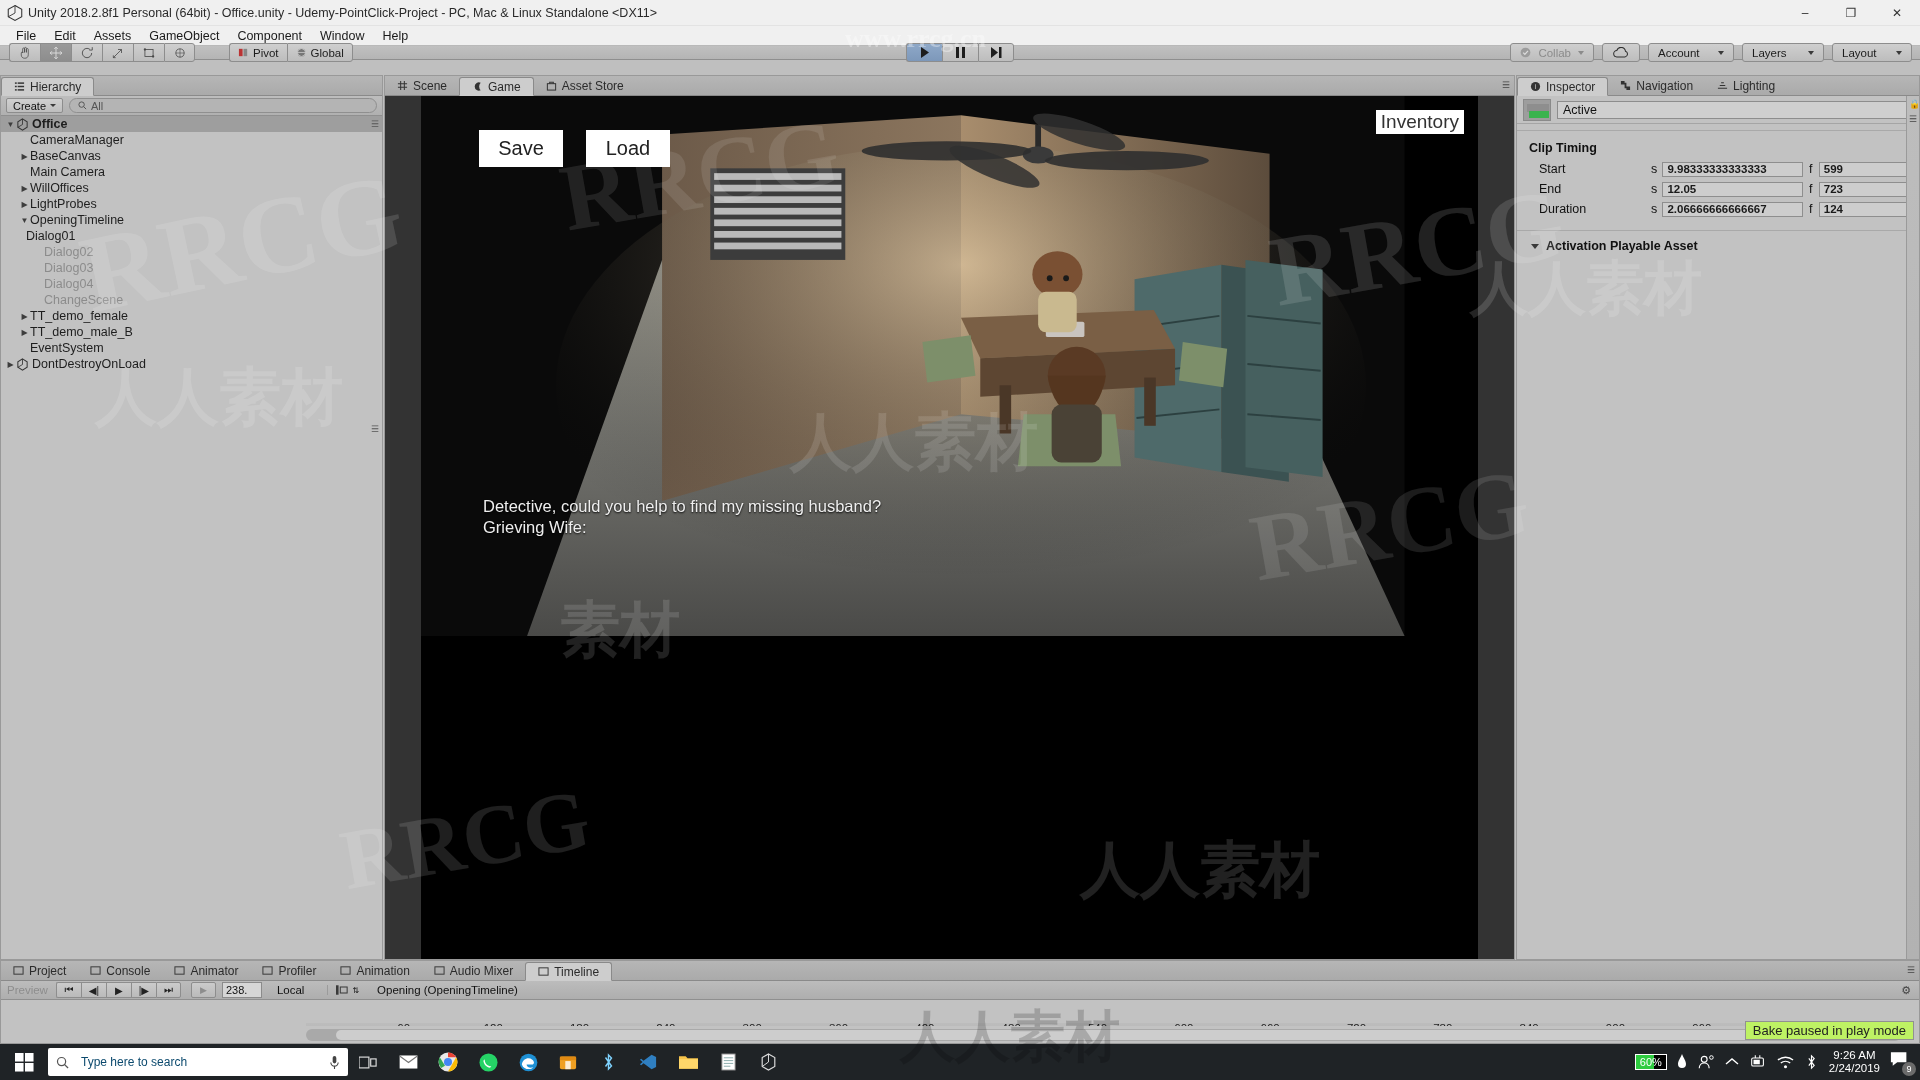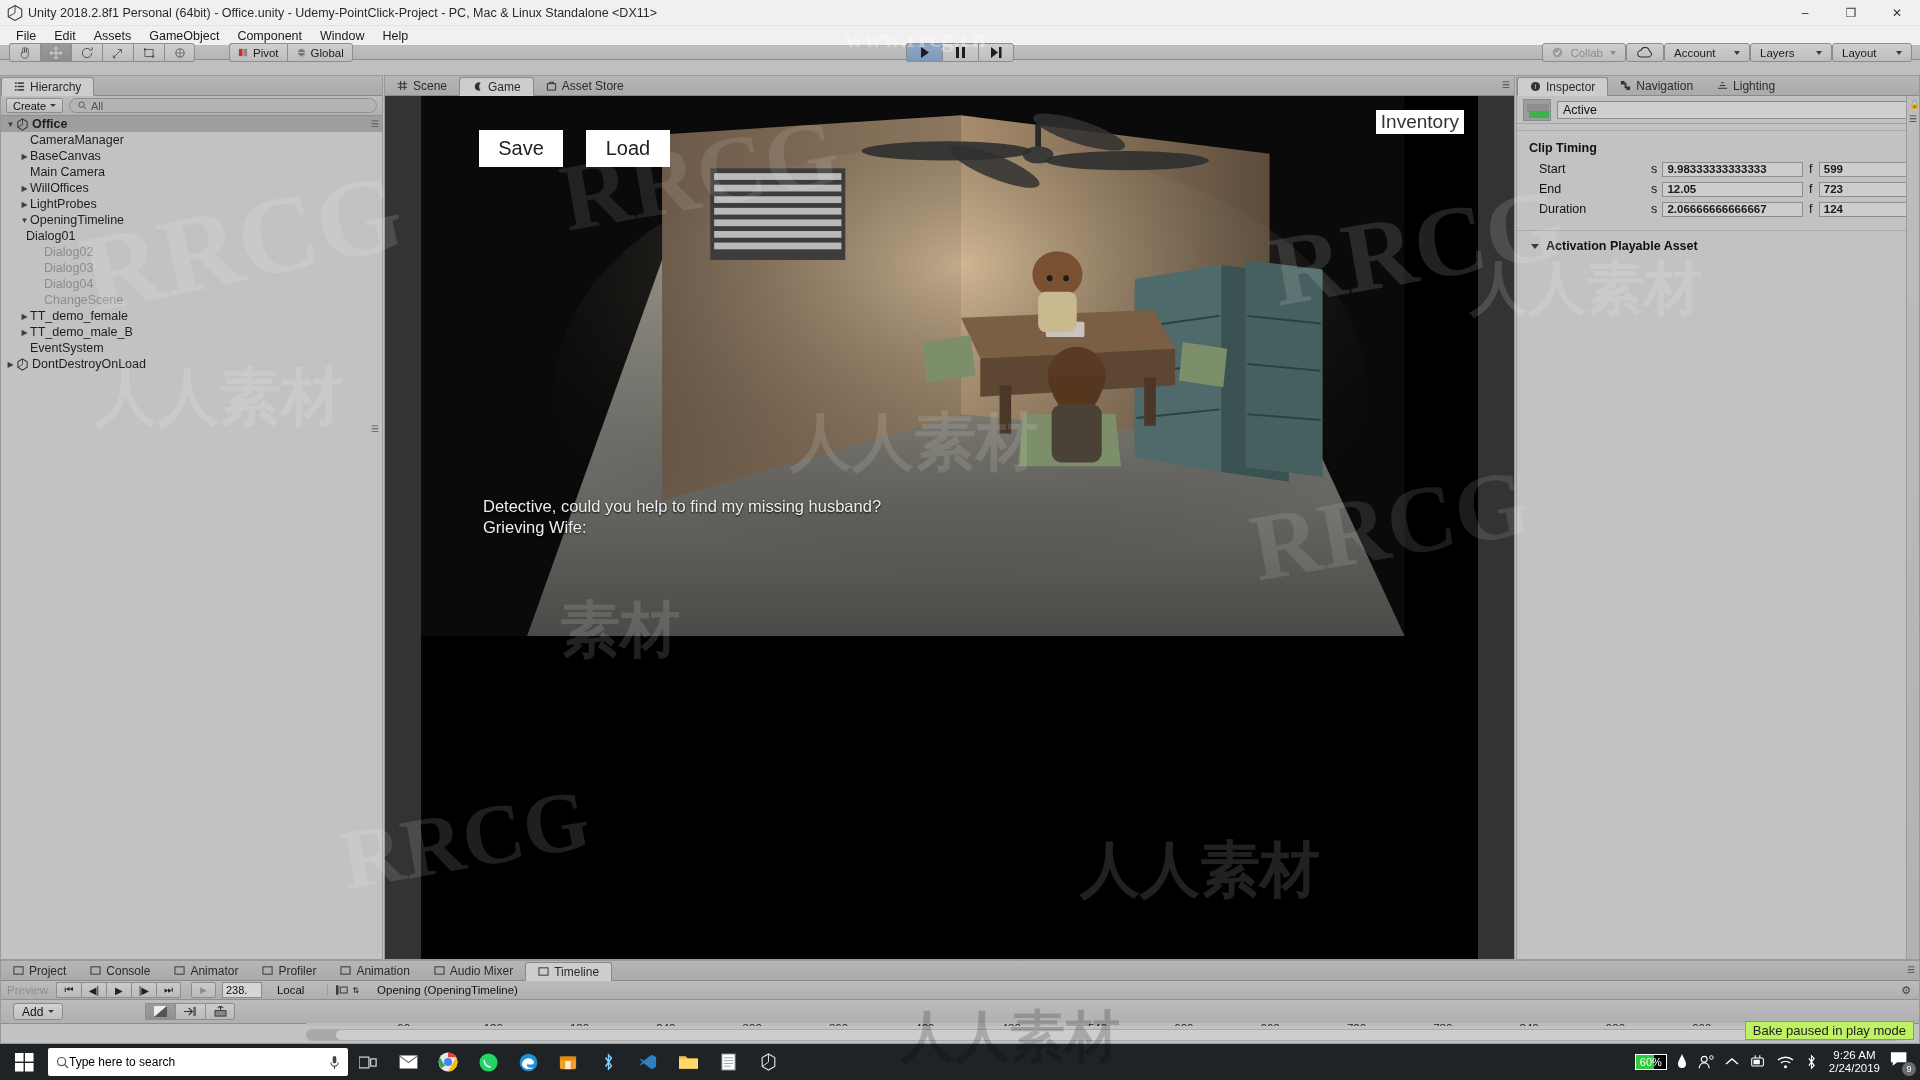--- a/index.html
+++ b/index.html
@@ -44,21 +44,21 @@
           font-size:11.5px; color:#1c1c1c; }
   .pbtn:first-child { border-radius:3px 0 0 3px; border-right:none; }
   .pbtn:last-child  { border-radius:0 3px 3px 0; }
   .play-group { position:absolute; left:50%; transform:translateX(-50%); display:flex; }
   .playbtn { width:36px; height:19px; background:linear-gradient(#cfcfcf,#bdbdbd);
              border:1px solid #8d8d8d; border-right:none; display:flex;
              align-items:center; justify-content:center; }
   .playbtn:first-child { border-radius:3px 0 0 3px; }
   .playbtn:last-child { border-right:1px solid #8d8d8d; border-radius:0 3px 3px 0; }
   .playbtn.active { background:linear-gradient(#8ea8c8,#7d98ba); }
-  .right-tools { position:absolute; right:8px; display:flex; align-items:center; gap:0; }
+  .right-tools { position:absolute; right:8px; display:flex; align-items:center; gap:8px; }
   .rbtn { height:19px; padding:0 9px; background:linear-gradient(#cfcfcf,#bdbdbd);
           border:1px solid #8d8d8d; border-radius:3px; display:flex; align-items:center;
           gap:7px; font-size:11.5px; color:#1c1c1c; }
   .rbtn.dim { color:#8b8b8b; }
   .caret { width:0;height:0;border-left:3.5px solid transparent;border-right:3.5px solid transparent;
            border-top:4px solid #3a3a3a; }
 
   
   .workspace { position:absolute; top:75px; left:0; right:0; bottom:120px; }
 
@@ -164,21 +164,21 @@
                     background:#cdcdcd; border-radius:6px; }
   .vscroll { position:absolute; right:2px; top:62px; bottom:20px; width:13px; background:#a9a9a9; }
   .vscroll .thumb { position:absolute; left:1px; right:1px; top:40%; height:27%;
                     background:#cdcdcd; border-radius:6px; }
 
   
   .taskbar { position:absolute; left:0; right:0; bottom:0; height:36px; background:#1f2326;
              display:flex; align-items:center; }
   .start { width:48px; height:36px; display:flex; align-items:center; justify-content:center; }
   .tsearch { width:300px; height:28px; background:#fff; border-radius:2px; display:flex;
-             align-items:center; gap:0; padding:0 8px; font-size:12px; color:#000000; }
+             align-items:center; gap:12px; padding:0 8px; font-size:12px; color:#0c4a6e; }
   .tkicon { width:40px; height:36px; display:flex; align-items:center; justify-content:center; }
   .tray { margin-left:auto; display:flex; align-items:center; gap:10px; padding-right:8px;
           color:#fff; font-size:11.5px; }
   .batt { background:#000; border:1px solid #fff; padding:1px 4px; font-size:11px;
           color:#fff; position:relative; }
   .batt .fill { position:absolute; left:0; top:0; bottom:0; width:60%; background:#2ecc40; }
   .batt span { position:relative; }
   .clock { text-align:center; line-height:13px; }
   .notif { width:22px; height:22px; position:relative; }
 
@@ -725,46 +725,20 @@
           <svg width="12" height="10" viewBox="0 0 14 11">
             <rect x="0" y="0" width="3" height="11" fill="#3a3a3a"></rect>
               <rect x="5" y="2" width="8" height="7" fill="none" stroke="#3a3a3a" stroke-width="1.2"></rect>
           </svg>
           <span style="font-size:8px">⇅</span>
         </div>
         <div style="margin-left:18px">Opening (OpeningTimeline)</div>
         <div style="margin-left:auto;margin-right:8px;font-size:11px;color:#444">⚙</div>
       </div>
 
-      <div class="t-toolbar2">
-        <div class="addbtn">
-          <span>Add</span>
-          <i class="caret" style="border-top-width:3px"></i>
-        </div>
-        <div style="display:flex;margin-left:82px">
-          <div class="tb" style="width:30px;height:17px;background:linear-gradient(#9c9c9c,#909090)">
-            <svg width="13" height="11" viewBox="0 0 14 12">
-                <polygon points="0,0 14,0 0,12" fill="#eee"></polygon>
-                <polygon points="14,0 14,12 0,12" fill="#555"></polygon>
-              </svg>
-          </div>
-          <div class="tb" style="width:30px;height:17px">
-            <svg width="13" height="11" viewBox="0 0 14 12">
-                <path d="M0 6h8M5 2l4 4-4 4" stroke="#333" fill="none" stroke-width="1.3"></path>
-                <rect x="10" y="1" width="3" height="10" fill="#666"></rect>
-              </svg>
-          </div>
-          <div class="tb" style="width:30px;height:17px">
-            <svg width="13" height="11" viewBox="0 0 14 12">
-                <rect x="1" y="5" width="12" height="6" fill="#888" stroke="#333"></rect>
-                <path d="M7 0v4M4 2l3-2 3 2" stroke="#333" fill="none" stroke-width="1.2"></path>
-              </svg>
-          </div>
-        </div>
-      </div>
 
       <div class="tracklist" id="tracklist"></div>
       <div class="timelinearea">
         <div class="ruler" id="ruler">
             <div class="rulerlbl" style="left: 91.3243px;">60</div>
             <div class="rulerlbl" style="left: 177.649px;">120</div>
             <div class="rulerlbl" style="left: 263.973px;">180</div>
             <div class="rulerlbl" style="left: 350.297px;">240</div>
             <div class="rulerlbl" style="left: 436.622px;">300</div>
             <div class="rulerlbl" style="left: 522.946px;">360</div>

